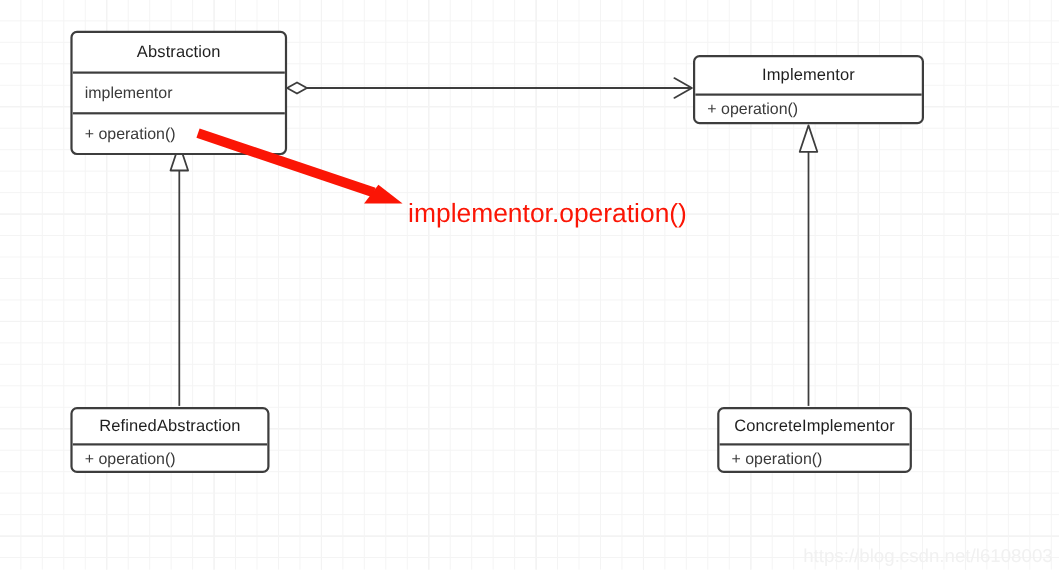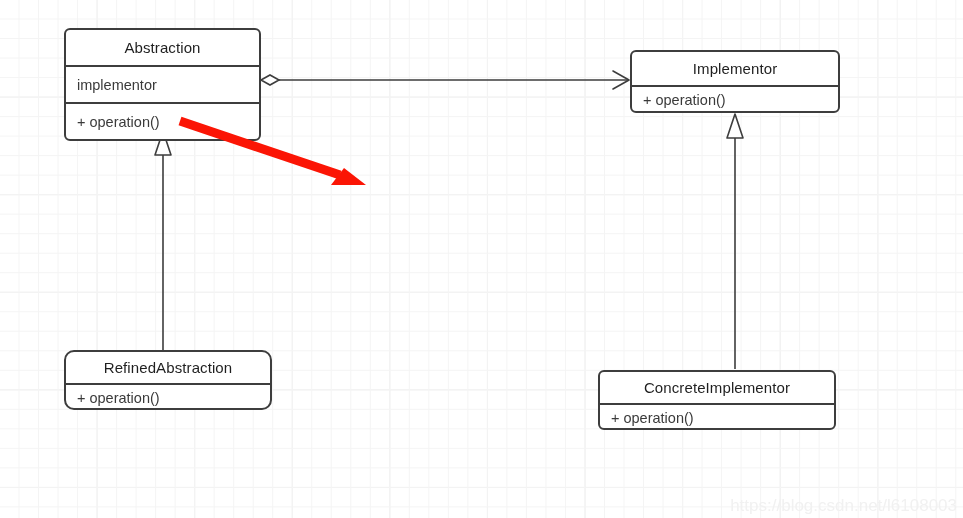--- a/index.html
+++ b/index.html
@@ -62,25 +62,25 @@
 
   
   #box-abstraction          { left: 64px;  top: 28px;  width: 197px; height: 113px; }
   #box-abstraction .uml-title { height: 35px; }
   #box-abstraction .uml-row   { height: 37px; }
 
   #box-implementor          { left: 630px; top: 50px;  width: 210px; height: 63px; }
   #box-implementor .uml-title { height: 33px; }
   #box-implementor .uml-row   { height: 28px; }
 
-  #box-refined-abstraction  { left: 64px;  top: 350px; width: 208px; height: 60px; border-radius: 10px; }
+  #box-refined-abstraction  { left: 64px;  top: 370px; width: 181px; height: 60px; }
   #box-refined-abstraction .uml-title { height: 31px; }
   #box-refined-abstraction .uml-row   { height: 27px; }
 
-  #box-concrete-implementor { left: 598px; top: 370px; width: 238px; height: 60px; }
+  #box-concrete-implementor { left: 652px; top: 370px; width: 177px; height: 60px; }
   #box-concrete-implementor .uml-title { height: 31px; }
   #box-concrete-implementor .uml-row   { height: 27px; }
 
   
   #connectors {
     position: absolute;
     left: 0; top: 0;
     width: 963px;
     height: 518px;
     z-index: 3;
@@ -166,16 +166,17 @@
     <div class="uml-row">+ operation()</div>
   </div>
 
   <svg id="annotation-layer" viewBox="0 0 963 518" width="963" height="518">
     <g>
       <line x1="180" y1="121" x2="340" y2="175" stroke="#fb1505" stroke-width="9" stroke-linecap="butt"></line>
       <polygon points="366,185 331,185 344,168" fill="#fb1505"></polygon>
     </g>
   </svg>
 
+  <div id="annotation-text">implementor.operation()</div>
 
   <div id="watermark">https://blog.csdn.net/l6108003</div>
 
 </div>
 
 </body></html>

